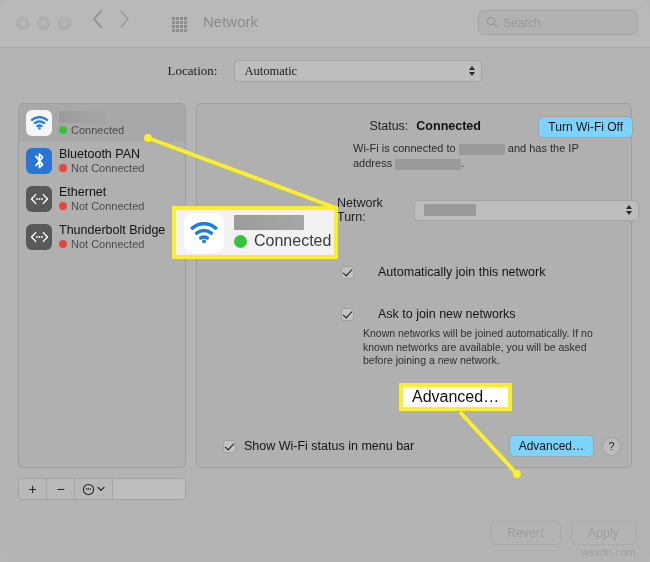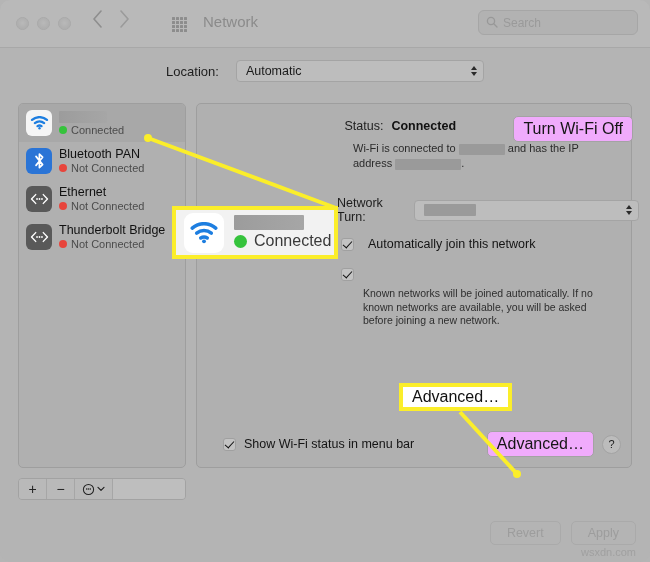--- a/index.html
+++ b/index.html
@@ -63,21 +63,21 @@
     background: #b2b2b2;
     border: 1px solid #a6a6a6;
     border-radius: 6px;
     display: flex; align-items: center; padding: 0 7px; gap: 5px;
   }
   .searchbox .ph { font-size: 12px; color: #9a9a9a; }
 
   
   .location-row {
     position: absolute; left: 0; top: 60px; width: 650px;
-    display: flex; align-items: center; justify-content: center; gap: 17px;
+    display: flex; align-items: center; justify-content: center; gap: 17px; font-family: Liberation Serif, serif;
   }
   .location-label { font-size: 13px; color: #1e1e1e; }
   .popup {
     position: relative;
     width: 248px; height: 22px;
     background: #bdbdbd;
     border: 1px solid #a4a4a4;
     border-radius: 4px;
     display: flex; align-items: center;
     padding: 0 22px 0 9px;
@@ -144,44 +144,44 @@
   }
   .lbl-right {
     width: 148px; text-align: right; font-size: 12.5px; color: #1d1d1d;
     padding-top: 3px;
   }
   .status-val {
     font-size: 12.5px; font-weight: bold; color: #111;
     padding: 3px 0 0 8px; width: 130px;
   }
   .btn {
-    background: #f0abfc;
+    background: #7dd3fc;
     border: 1px solid #a3a3a3;
     border-radius: 5px;
-    font-size: 16px; color: #161616;
+    font-size: 12px; color: #161616;
     padding: 3px 9px;
     white-space: nowrap;
   }
   .btn.disabled { color: #9d9d9d; border-color: #aaa; background: #b4b4b4; }
   .status-desc {
     position: absolute; left: 156px; top: 37px;
     width: 248px;
     font-size: 11px; color: #2b2b2b; line-height: 15px;
   }
 
   .network-row {
     position: absolute; left: 140px; top: 92px;
     display: flex; align-items: center; gap: 8px;
   }
   .popup.wide {
     width: 248px; height: 21px;
   }
 
   .checks { position: absolute; left: 144px; top: 133px; width: 290px; }
-  .chk-line { display: flex; align-items: flex-start; gap: 14px; margin-bottom: 16px; }
+  .chk-line { display: flex; align-items: flex-start; gap: 24px; margin-bottom: 16px; margin-top: 28px; }
   .chk {
     width: 13px; height: 13px; flex: 0 0 13px;
     background: #c3c3c3; border: 1px solid #a0a0a0; border-radius: 3px;
     position: relative; margin-top: 1px;
   }
   .chk.checked::after {
     content: ""; position: absolute;
     left: 3px; top: 0px; width: 4px; height: 8px;
     border: solid #111; border-width: 0 1.7px 1.7px 0;
     transform: rotate(42deg);
@@ -464,20 +464,21 @@
       </div>
     </div>
 
     <div class="checks">
       <div class="chk-line">
         <span class="chk checked"></span>
         <span class="chk-label">Automatically join this network</span>
       </div>
       <div class="chk-line">
         <span class="chk checked"></span>
+        <span class="chk-label">Ask to join new networks</span>
       </div>
       <div class="chk-help">Known networks will be joined automatically. If no known networks are available, you will be asked before joining a new network.</div>
     </div>
 
     <div class="bottom-row">
       <span class="chk checked"></span>
       <span class="chk-label" style="margin-left:8px;">Show Wi-Fi status in menu bar</span>
       <span class="spacer"></span>
       <span class="btn">Advanced…</span>
       <span class="help-btn">?</span>

